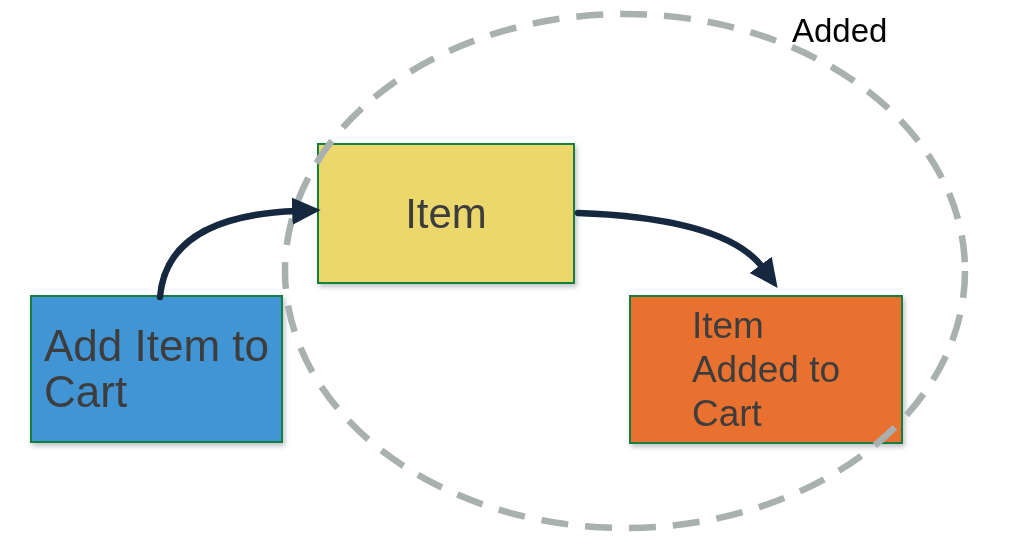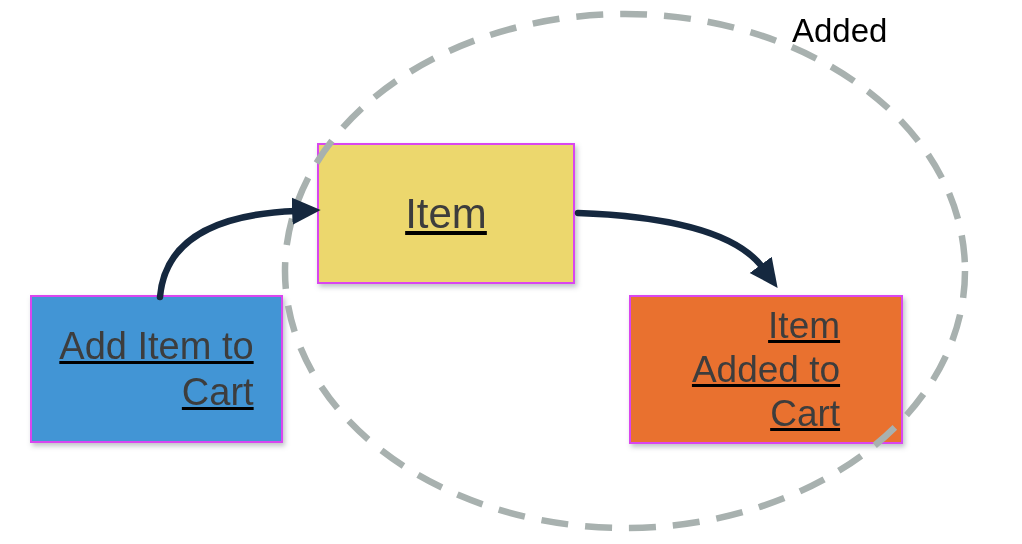--- a/index.html
+++ b/index.html
@@ -9,31 +9,30 @@
     height: 544px;
     background: #ffffff;
     overflow: hidden;
     font-family: "Liberation Sans", sans-serif;
   }
   .node {
     position: absolute;
     display: flex;
     align-items: center;
     justify-content: center;
-    text-align: right;
+    text-align: left;
     box-sizing: border-box;
-    border: 2px solid #d946ef;
+    border: 2px solid #15803d;
     box-shadow: 2px 3px 5px rgba(110,120,130,0.45);
     z-index: 1;
-    text-decoration: underline;
   }
   .node-label {
     white-space: pre-line;
     color: #3d3d3d;
-    font-size: 38px;
+    font-size: 44px;
     line-height: 46px;
   }
   .node-command {
     left: 30px; top: 295px; width: 253px; height: 148px;
     background: #4295d5;
   }
   .node-entity {
     left: 317px; top: 143px; width: 258px; height: 141px;
     background: #ecd76d;
   }

